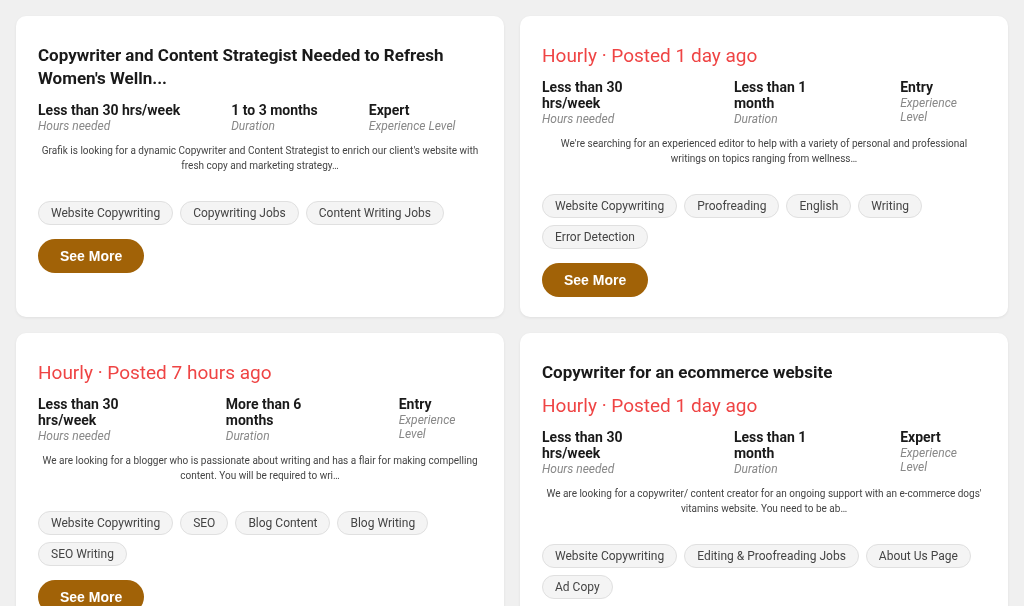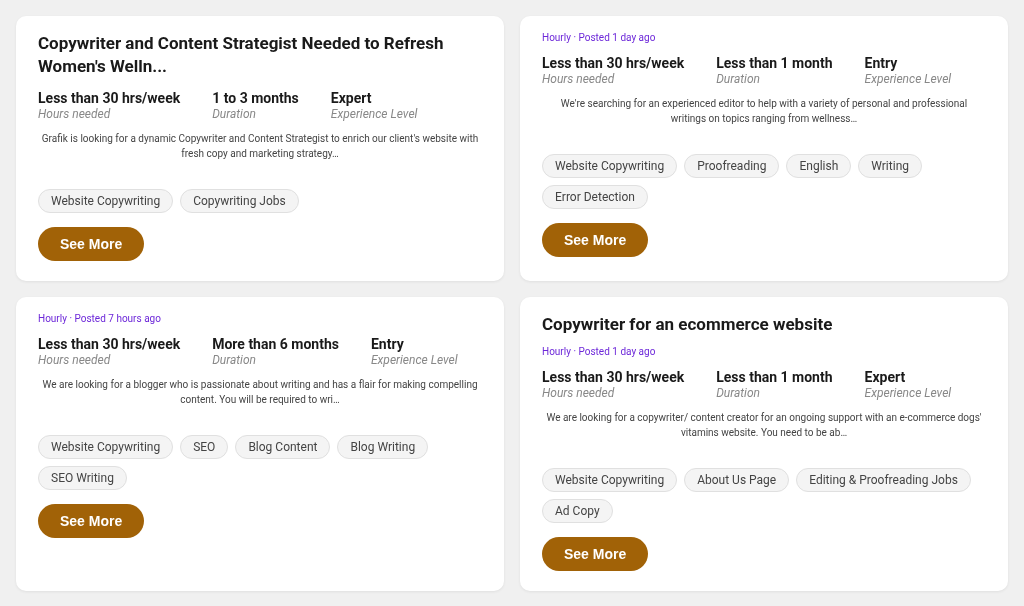--- a/index.html
+++ b/index.html
@@ -12,39 +12,39 @@
     .grid {
       display: grid;
       grid-template-columns: 1fr 1fr;
       gap: 16px;
       max-width: 992px;
       margin: 0 auto;
     }
     .card {
       background: #fff;
       border-radius: 10px;
-      padding: 16px 22px 20px 22px;
+      padding: 28px 22px 20px 22px;
       display: flex;
       flex-direction: column;
       gap: 10px;
       box-shadow: 0 1px 3px rgba(0,0,0,0.07);
     }
     .card-title {
       font-size: 17px;
       font-weight: 700;
       color: #1a1a1a;
       line-height: 1.35;
     }
     .card-meta {
-      font-size: 10px;
-      color: #6d28d9;
+      font-size: 19px;
+      color: #ef4444;
     }
     .card-stats {
       display: flex;
-      gap: 32px;
+      gap: 51px;
       margin-top: 2px;
     }
     .stat-item {
       display: flex;
       flex-direction: column;
     }
     .stat-value {
       font-size: 14px;
       font-weight: 700;
       color: #1a1a1a;
@@ -107,20 +107,21 @@
         </div>
         <div class="stat-item">
           <span class="stat-value">Expert</span>
           <span class="stat-label">Experience Level</span>
         </div>
       </div>
       <div class="card-description">Grafik is looking for a dynamic Copywriter and Content Strategist to enrich our client's website with fresh copy and marketing strategy…</div>
       <div class="tags">
         <span class="tag">Website Copywriting</span>
         <span class="tag">Copywriting Jobs</span>
+        <span class="tag">Content Writing Jobs</span>
       </div>
       <button class="see-more-btn">See More</button>
     </div>
     <div class="card">
       <div class="card-meta">Hourly · Posted 1 day ago</div>
       <div class="card-stats">
         <div class="stat-item">
           <span class="stat-value">Less than 30 hrs/week</span>
           <span class="stat-label">Hours needed</span>
         </div>
@@ -182,19 +183,19 @@
           <span class="stat-label">Duration</span>
         </div>
         <div class="stat-item">
           <span class="stat-value">Expert</span>
           <span class="stat-label">Experience Level</span>
         </div>
       </div>
       <div class="card-description">We are looking for a copywriter/ content creator for an ongoing support with an e-commerce dogs' vitamins website. You need to be ab…</div>
       <div class="tags">
         <span class="tag">Website Copywriting</span>
+        <span class="tag">Editing &amp; Proofreading Jobs</span>
         <span class="tag">About Us Page</span>
-        <span class="tag">Editing &amp; Proofreading Jobs</span>
         <span class="tag">Ad Copy</span>
       </div>
       <button class="see-more-btn">See More</button>
     </div>
   </div>
 
 </body></html>

